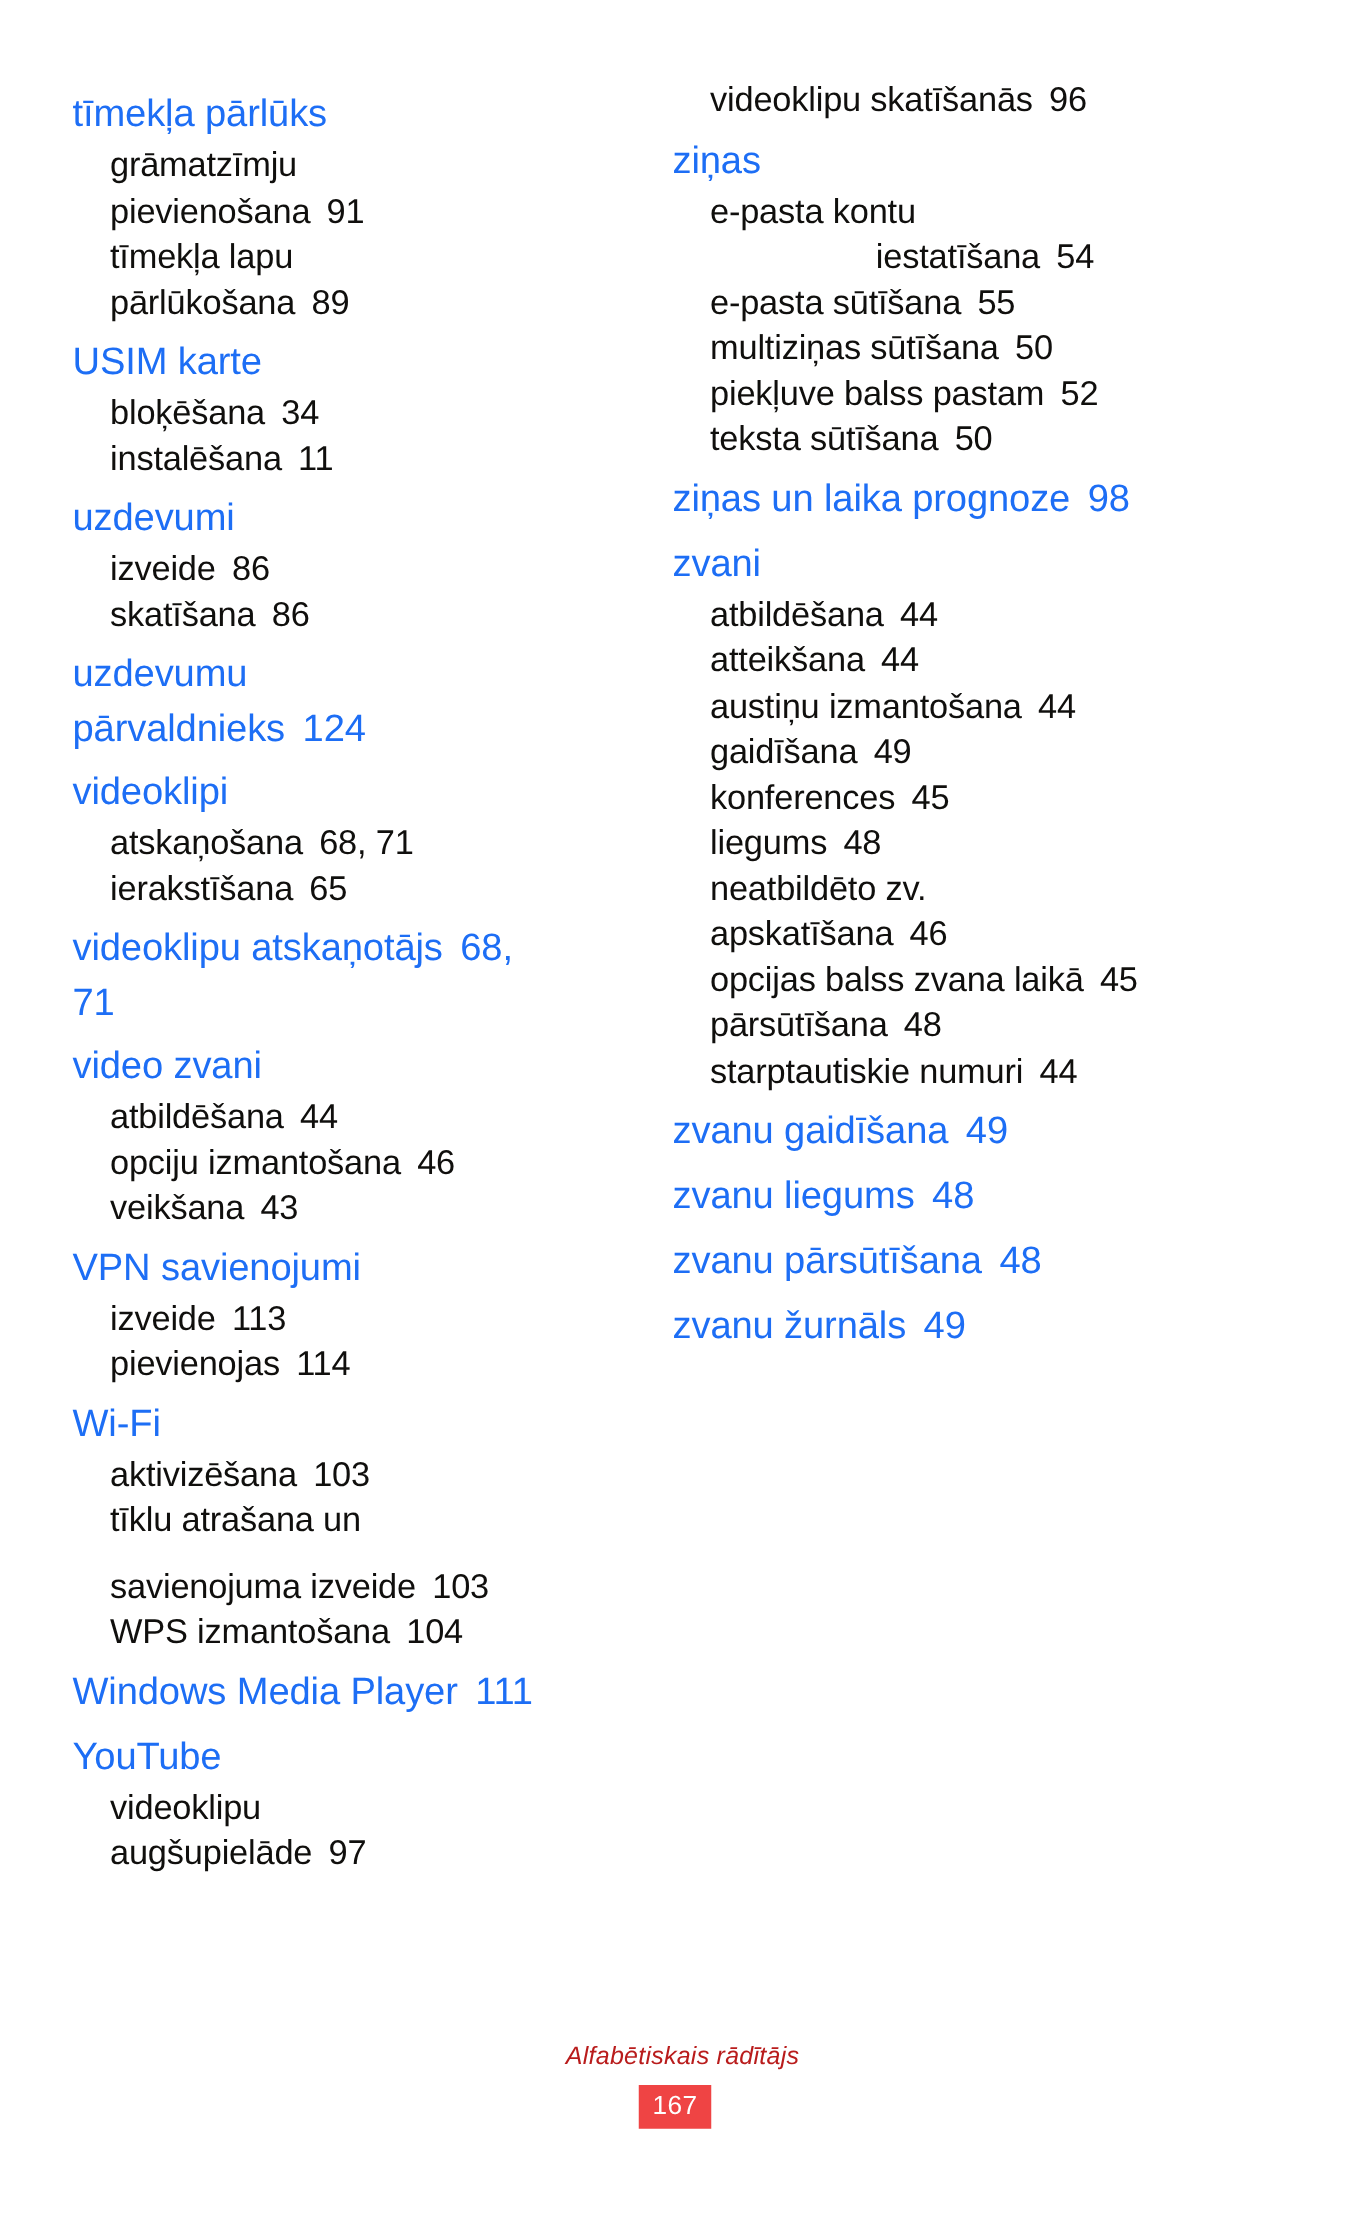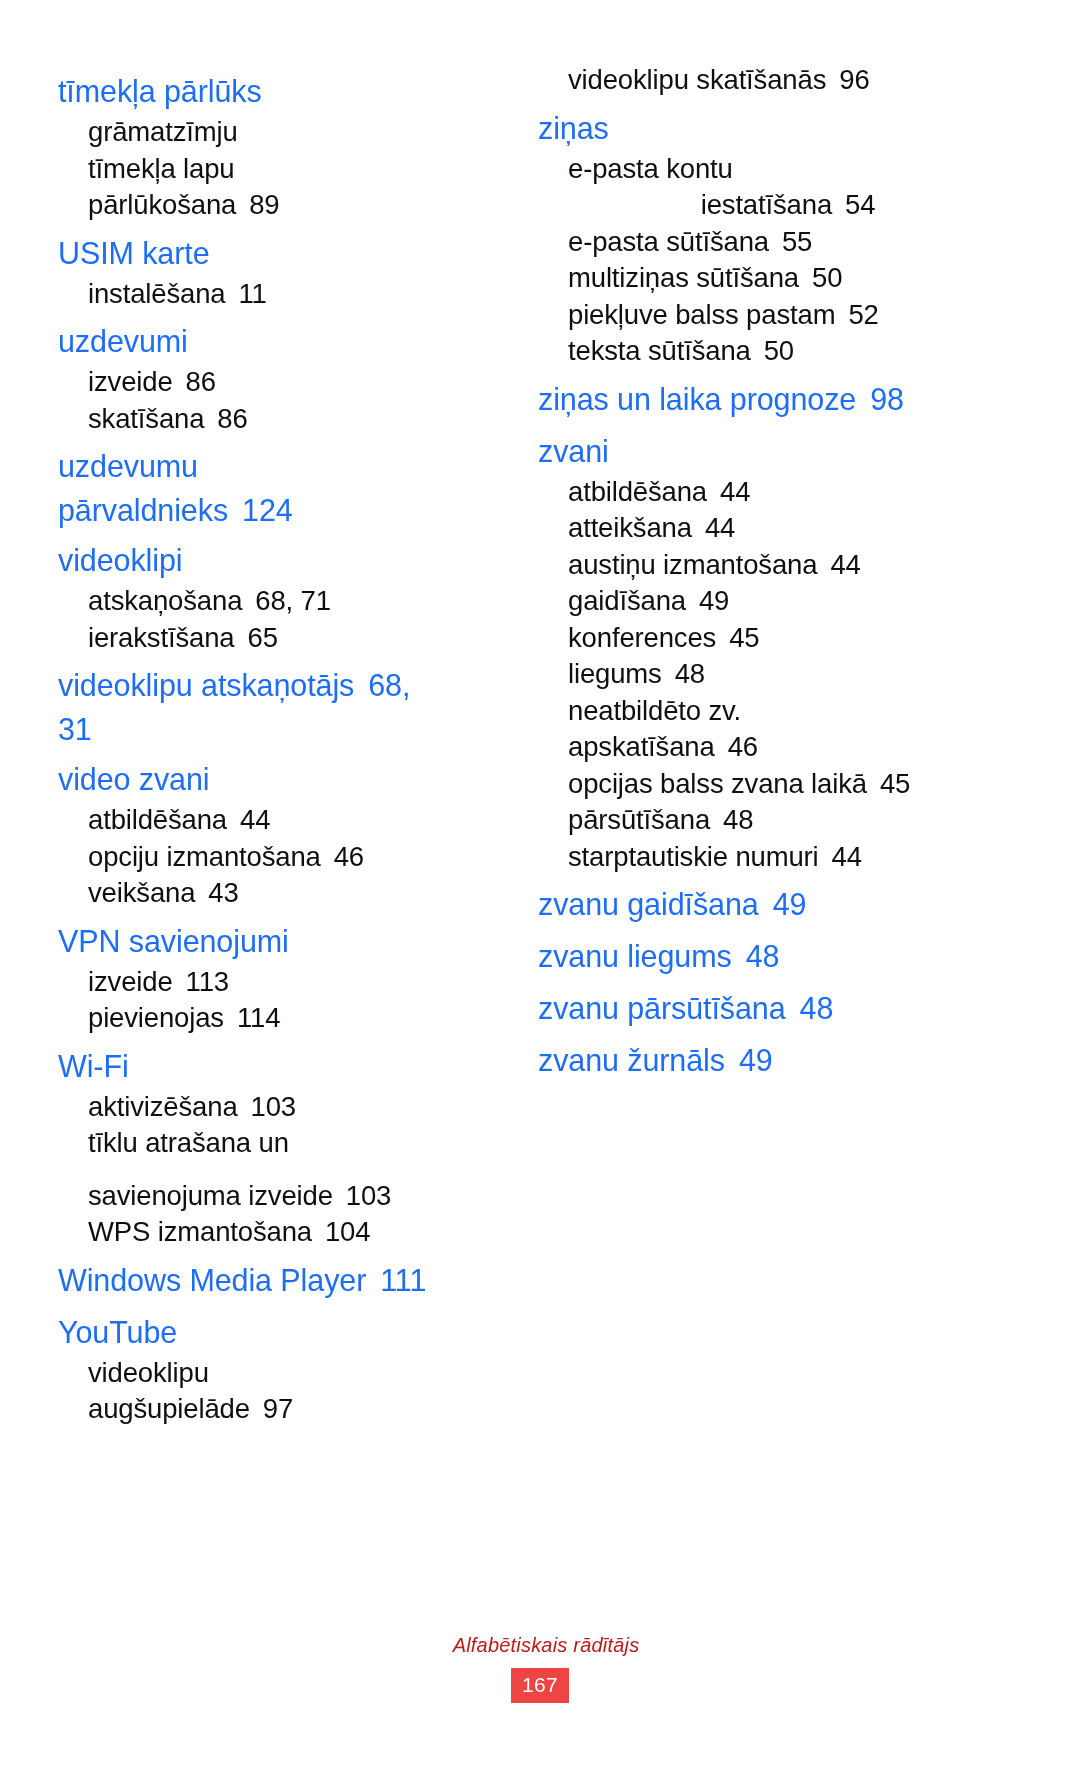--- a/index.html
+++ b/index.html
@@ -99,34 +99,36 @@
   }
 </style>
 </head>
 <body>
 
 <div class="page">
   <div class="columns">
     <div class="col left" id="left-col">
         <div class="heading"><span>tīmekļa pārlūks</span></div>
         <div class="sub"><span>grāmatzīmju</span></div>
+        <div class="sub sub-cont" style="margin-top: 0px;"><span>pievienošana</span><span class="pg">91</span></div>
         <div class="sub"><span>tīmekļa lapu</span></div>
         <div class="sub sub-cont" style="margin-top: 0px;"><span>pārlūkošana</span><span class="pg">89</span></div>
         <div class="heading"><span>USIM karte</span></div>
+        <div class="sub"><span>bloķēšana</span><span class="pg">34</span></div>
         <div class="sub"><span>instalēšana</span><span class="pg">11</span></div>
         <div class="heading"><span>uzdevumi</span></div>
         <div class="sub"><span>izveide</span><span class="pg">86</span></div>
         <div class="sub"><span>skatīšana</span><span class="pg">86</span></div>
         <div class="heading"><span>uzdevumu</span></div>
         <div class="heading heading-cont" style="margin-top: 0px;"><span>pārvaldnieks</span><span class="pg">124</span></div>
         <div class="heading"><span>videoklipi</span></div>
         <div class="sub"><span>atskaņošana</span><span class="pg">68, 71</span></div>
         <div class="sub"><span>ierakstīšana</span><span class="pg">65</span></div>
         <div class="heading"><span>videoklipu atskaņotājs</span><span class="pg">68,</span></div>
-        <div class="heading heading-cont" style="margin-top: 0px;">31</div>
+        <div class="heading heading-cont" style="margin-top: 0px;">71</div>
         <div class="heading"><span>video zvani</span></div>
         <div class="sub"><span>atbildēšana</span><span class="pg">44</span></div>
         <div class="sub"><span>opciju izmantošana</span><span class="pg">46</span></div>
         <div class="sub"><span>veikšana</span><span class="pg">43</span></div>
         <div class="heading"><span>VPN savienojumi</span></div>
         <div class="sub"><span>izveide</span><span class="pg">113</span></div>
         <div class="sub"><span>pievienojas</span><span class="pg">114</span></div>
         <div class="heading"><span>Wi-Fi</span></div>
         <div class="sub"><span>aktivizēšana</span><span class="pg">103</span></div>
         <div class="sub"><span>tīklu atrašana un</span></div>

